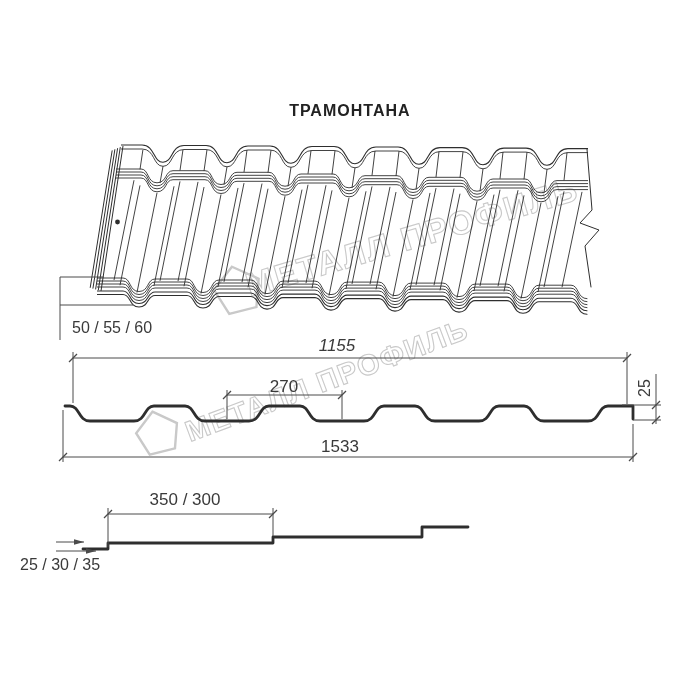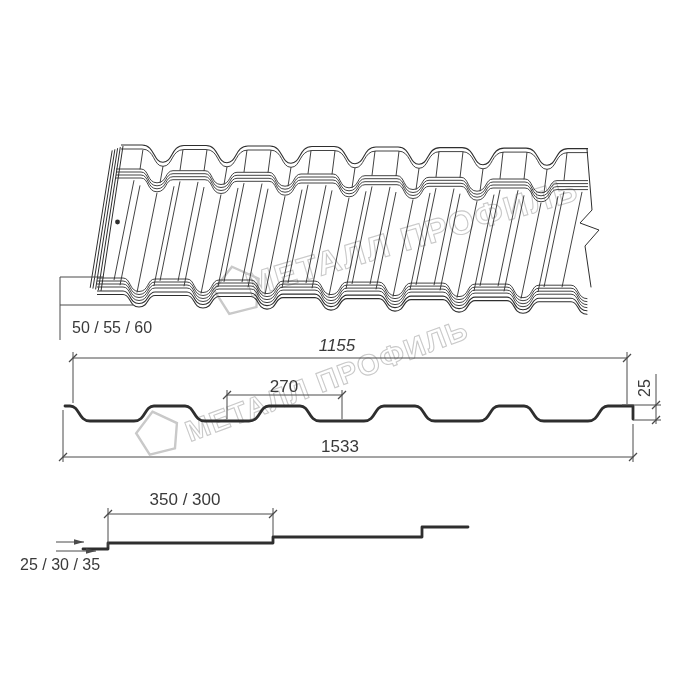--- a/index.html
+++ b/index.html
@@ -27,20 +27,21 @@
   .dim.small{font-size:16px;}
   .wmtext{fill:none;stroke:var(--wm);stroke-width:1.1px;font-weight:bold;
     font-family:"Liberation Sans",sans-serif;}
   .wmpent{fill:none;stroke:var(--wm);stroke-width:2.4px;}
 </style>
 </head>
 <body>
 
 <div class="stage">
 
+  <div class="subtitle">ТРАМОНТАНА</div>
 
   <svg class="art" width="700" height="700" viewBox="0 0 700 700">
     <defs>
       <clipPath id="clipTopEdge">
           <rect x="121" y="130" width="467" height="55"></rect>
         </clipPath>
       <clipPath id="clipBandTop">
           <rect x="116" y="130" width="472" height="90"></rect>
         </clipPath>
       <clipPath id="clipBandBot">

